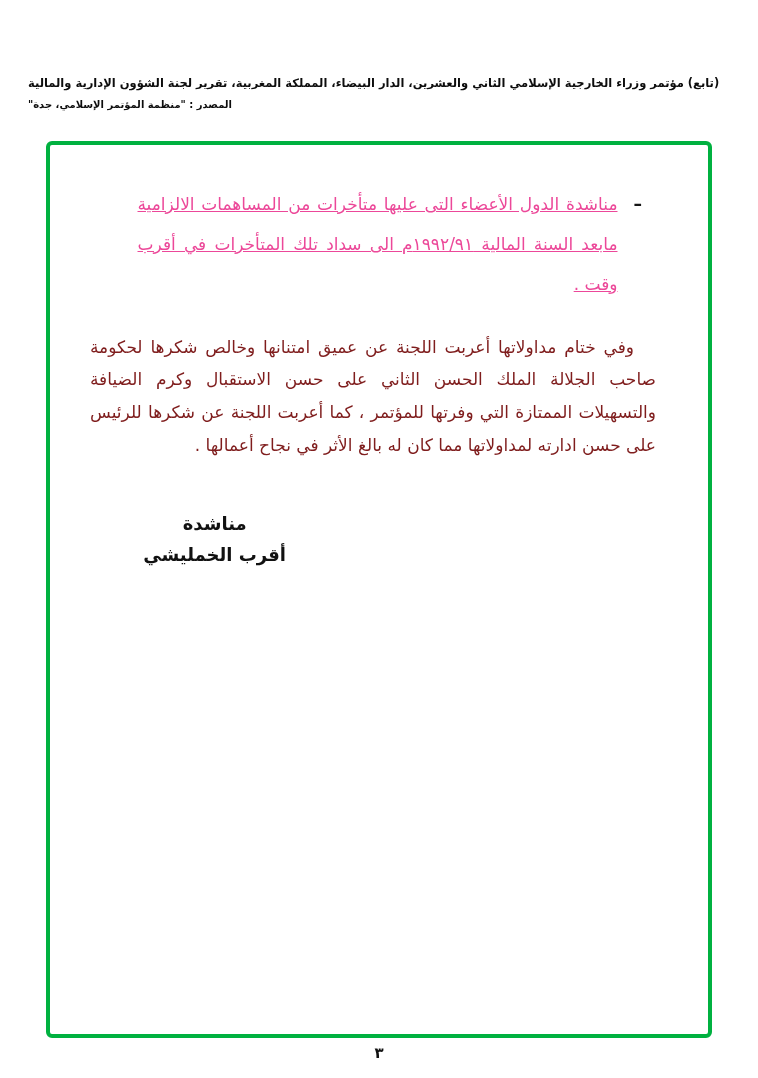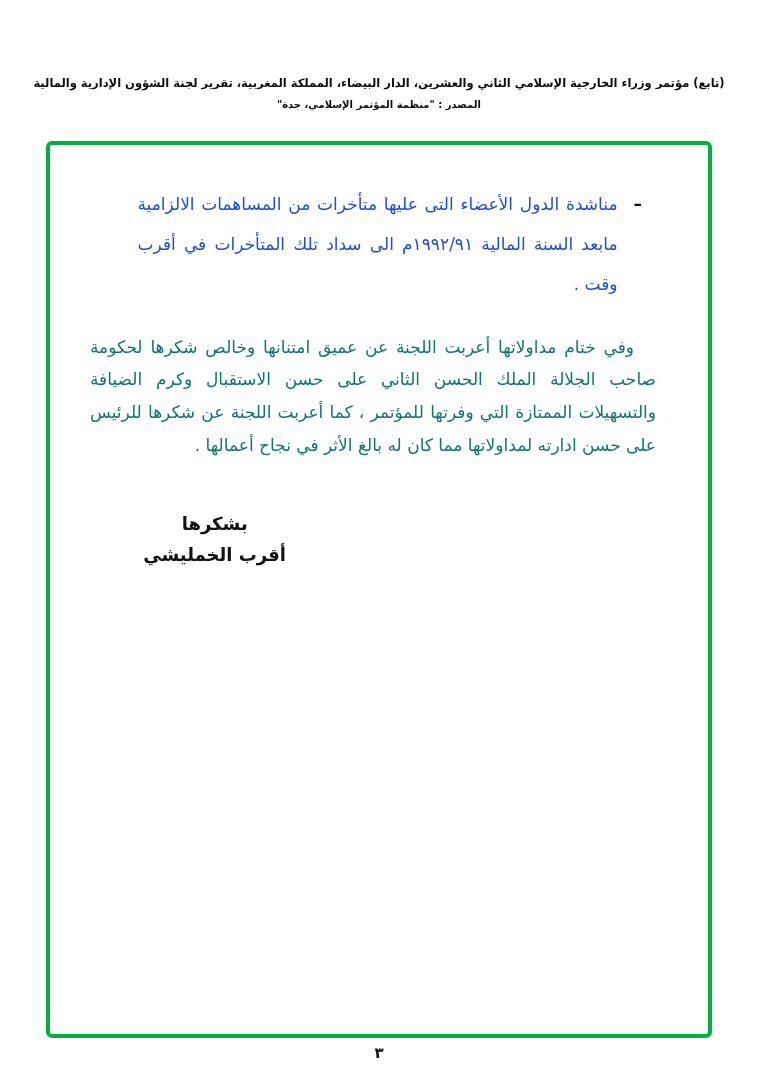--- a/index.html
+++ b/index.html
@@ -9,23 +9,24 @@
     font-family: "DejaVu Sans", sans-serif;
     overflow: hidden;
   }
   .page {
     width: 758px; height: 1078px;
     direction: rtl;
     position: relative;
     color: #161616;
   }
   .doc-header {
-    text-align: center;
+    text-align: left;
     padding-top: 76px;
     direction: rtl;
+    padding-left: 28px;
   }
   .header-line1 {
     font-size: 11.5px;
     font-weight: bold;
     color: #0d0d0d;
     letter-spacing: 0;
   }
   .header-line2 {
     font-size: 10px;
     font-weight: bold;
@@ -51,29 +52,30 @@
     font-size: 17px;
     line-height: 2.35;
     font-weight: bold;
     flex: 0 0 auto;
   }
   .bullet-text {
     font-size: 17px;
     line-height: 2.35;
     text-align: justify;
     width: 480px;
-    color: #1d4ed8;
+    color: #ec4899;
+    text-decoration: underline;
   }
   .para {
     font-size: 17px;
     line-height: 1.92;
     text-align: justify;
     margin-top: 26px;
     text-indent: 22px;
-    color: #0f766e;
+    color: #7f1d1d;
   }
   .signature {
     width: fit-content;
     margin: 52px 370px 0 0;
     text-align: center;
     font-weight: bold;
     color: #111111;
   }
   .sig-title { font-size: 18px; }
   .sig-name  { font-size: 18px; margin-top: 10px; }
@@ -99,21 +101,21 @@
 
     <div class="bullet-row">
       <span class="bullet-marker">–</span>
       <p class="bullet-text">مناشدة الدول الأعضاء التى عليها متأخرات من المساهمات الالزامية مابعد السنة المالية ١٩٩٢/٩١م الى سداد تلك المتأخرات في أقرب وقت .</p>
     </div>
 
     <p class="para">وفي ختام مداولاتها أعربت اللجنة عن عميق امتنانها وخالص شكرها لحكومة صاحب الجلالة الملك الحسن الثاني على حسن الاستقبال وكرم الضيافة والتسهيلات الممتازة التي وفرتها للمؤتمر ، كما أعربت اللجنة عن شكرها للرئيس على حسن ادارته لمداولاتها مما كان له بالغ الأثر في نجاح أعمالها .</p>
 
 
     <div class="signature">
-      <div class="sig-title">بشكرها</div>
+      <div class="sig-title">مناشدة</div>
       <div class="sig-name">أقرب الخمليشي</div>
     </div>
 
   </div>
 
   <div class="page-number">٣</div>
 
 </div>
 
 </body></html>

